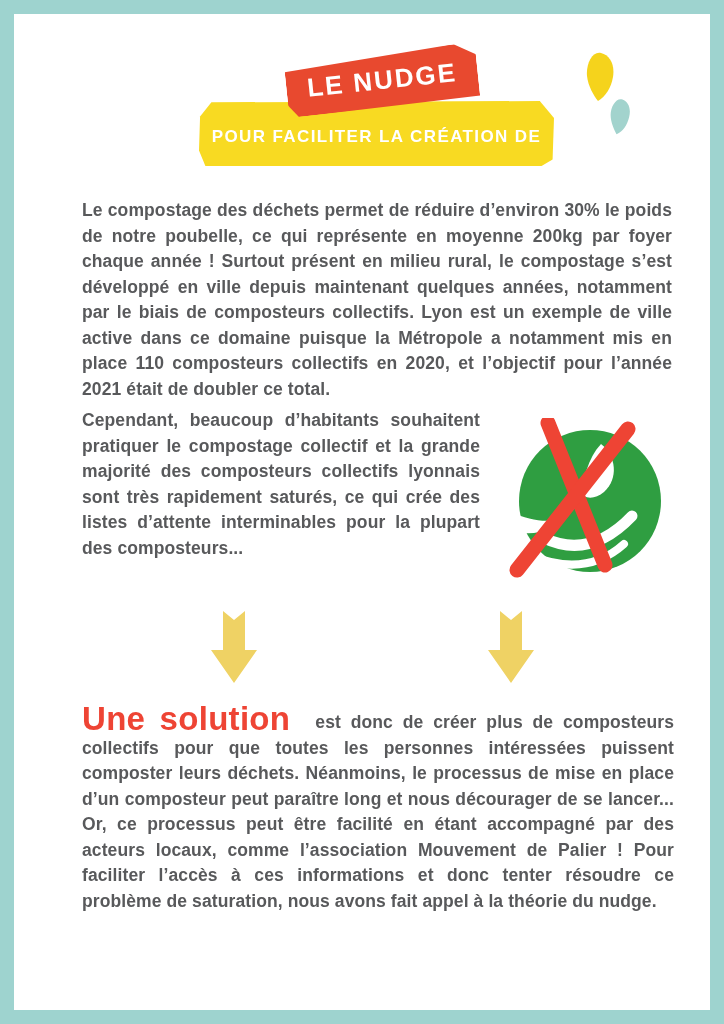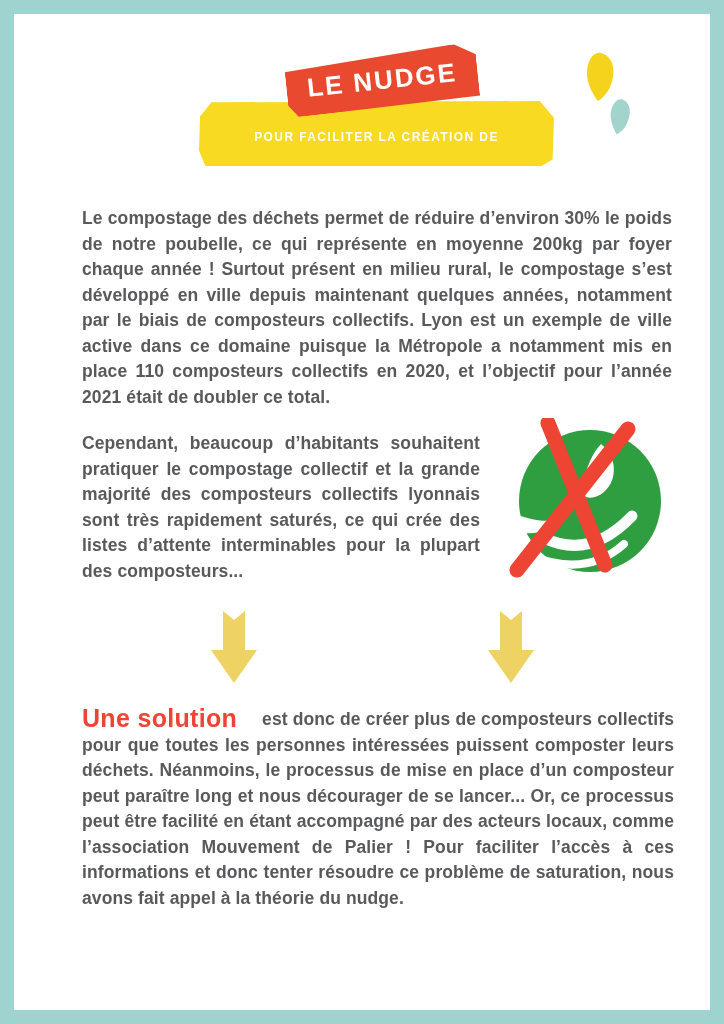--- a/index.html
+++ b/index.html
@@ -28,33 +28,33 @@
     display:flex;align-items:center;justify-content:center;
   }
   .badge-label{color:#fff;font-size:26px;font-weight:bold;letter-spacing:2px;}
   .banner{
     position:absolute;left:185px;top:87px;width:355px;height:65px;
     background:var(--banner_yellow);z-index:1;
     clip-path:polygon(3.5% 2%, 96% 0%, 100% 26%, 99.6% 90%, 96.5% 100%, 1.8% 100%, 0% 76%, 0.3% 24%);
     display:flex;flex-direction:column;align-items:center;justify-content:center;gap:3px;
     padding-top:6px;
   }
-  .banner-line{color:#fff;font-size:12px;font-weight:bold;letter-spacing:1.4px;white-space:nowrap;}
+  .banner-line{color:#fff;font-size:17px;font-weight:bold;letter-spacing:1.4px;white-space:nowrap;}
   .drop-yellow{position:absolute;left:568px;top:38px;z-index:1;}
   .drop-teal{position:absolute;left:592px;top:84px;z-index:1;}
   
   .para{
     position:absolute;color:var(--body_text);font-weight:bold;
     font-size:17.5px;line-height:25.5px;text-align:justify;letter-spacing:0.1px;
   }
-  .para-intro{left:68px;top:192px;width:590px;}
-  .para-problem{left:68px;top:417px;width:398px;}
+  .para-intro{left:68px;top:184px;width:590px;}
+  .para-problem{left:68px;top:394px;width:398px;}
   .para-solution{left:68px;top:692px;width:592px;}
   .solution-lead{
-    color:var(--accent_red);font-size:25px;letter-spacing:0.3px;
+    color:var(--accent_red);font-size:33px;letter-spacing:0.3px;
     margin-right:25px;vertical-align:-2px;
   }
   
   .no-composter{position:absolute;left:490px;top:404px;}
   .arrow-left{position:absolute;left:196px;top:596px;}
   .arrow-right{position:absolute;left:473px;top:596px;}
 </style>
 </head>
 <body>
 

